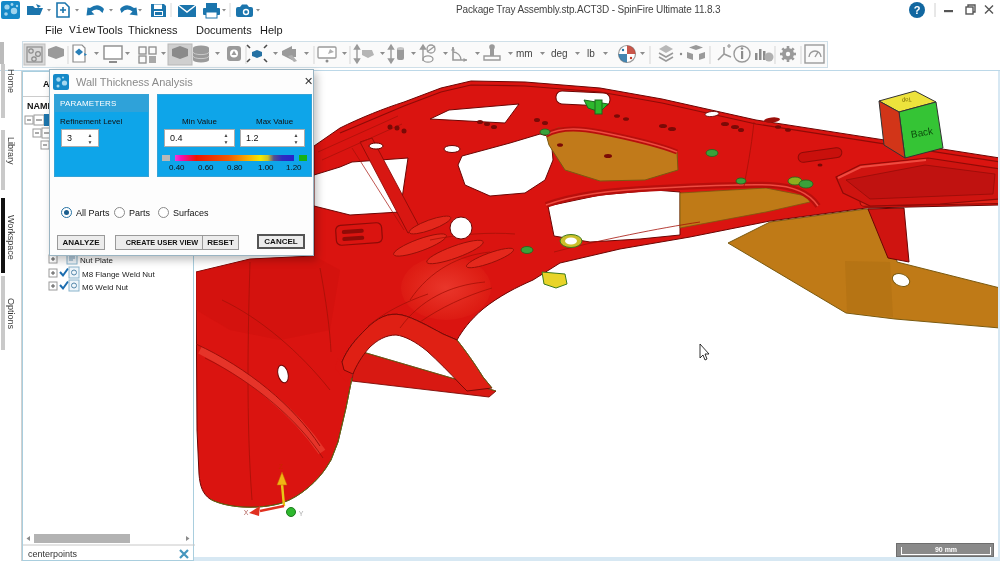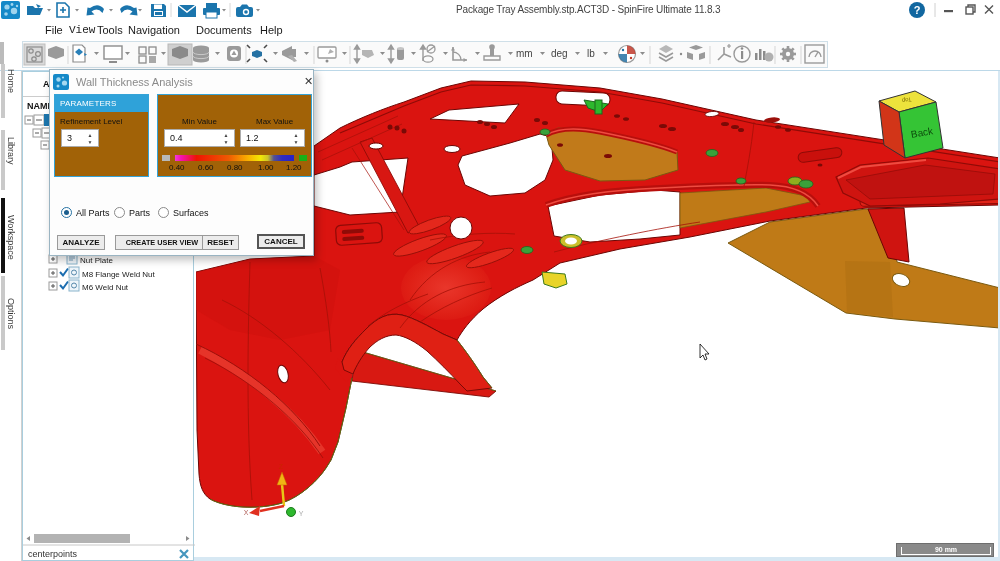--- a/index.html
+++ b/index.html
@@ -23,21 +23,21 @@
   .vtab .lbl { position:absolute; left:6px; top:0; font-size:9px; color:#3a3a3a; writing-mode:vertical-rl; white-space:nowrap; }
   
   #treepanel { position:absolute; left:22px; top:71px; width:172px; height:490px; background:#fff; border:1px solid #a9cede; }
   
   #viewport { position:absolute; left:196px; top:71px; width:802px; height:486px; background:#fff; overflow:hidden; }
   #rightedge { position:absolute; left:998px; top:71px; width:2px; height:490px; background:#d7e8f3; }
   #bottomedge { position:absolute; left:0px; top:557px; width:1000px; height:4px; background:#d7e8f3; }
   
   #dialog { position:absolute; left:49px; top:69px; width:265px; height:187px; background:#fdfdfd;
     border:1px solid #9ab4c2; box-shadow:3px 4px 8px rgba(0,0,0,0.25);padding-left:16px; }
-  .grp { position:absolute; border:1px solid #35a3d7; background:#a16207; }
+  .grp { position:absolute; border:1px solid #35a3d7; background:#0ea5e9; }
   .grphdr { position:absolute; left:0; top:0; right:0; height:17px; background:#2fa2d9; color:#fff;
     font-size:8px; line-height:17px; padding-left:5px; letter-spacing:0.2px; }
   .spin { position:absolute; background:#fff; border:1px solid #acacac; font-size:9px; color:#111; }
   .spin .val { position:absolute; left:5px; top:3px; }
   .spin .arr { position:absolute; right:2px; width:12px; font-size:5px; color:#444; text-align:center; line-height:1; }
   .btn { position:absolute; top:235px; height:15px; background:#ececec; border:1px solid #9a9a9a;
     font-size:8px; font-weight:bold; color:#111; text-align:center; white-space:nowrap; overflow:hidden; }
   .radio { position:absolute; width:11px; height:11px; border:1px solid #8a8a8a; border-radius:50%; background:#fff; }
   .rlbl { position:absolute; font-size:9px; color:#111; }
   .tiny { font-size:8px; color:#111; }
@@ -271,21 +271,21 @@
         <path d="M68,7 v-2 h7 v7 h-2"></path>
         <path d="M85,5.5 l8,8 M93,5.5 l-8,8"></path>
       </g>
     </svg>
   </div>
 
   <div id="menubar">
     <div class="menu" style="left:5px;">File</div>
     <div class="menu" style="left:29px;font-family:Liberation Mono, monospace;">View</div>
     <div class="menu" style="left:57px;">Tools</div>
-    <div class="menu" style="left:88px;">Navigation</div>
+    <div class="menu" style="left:88px;">Thickness</div>
     <div class="menu" style="left:156px;">Documents</div>
     <div class="menu" style="left:220px;">Help</div>
   </div>
 
   <div id="toolbar">
     <div id="tbframe"></div>
     <div class="abs" style="left:0px; top:3px; width:4px; height:22px; background:#bbb;"></div>
     <svg width="840" height="32" style="position:absolute;left:0;top:0" xmlns="http://www.w3.org/2000/svg">
       <g fill="#8c8c8c" stroke="none">
 

